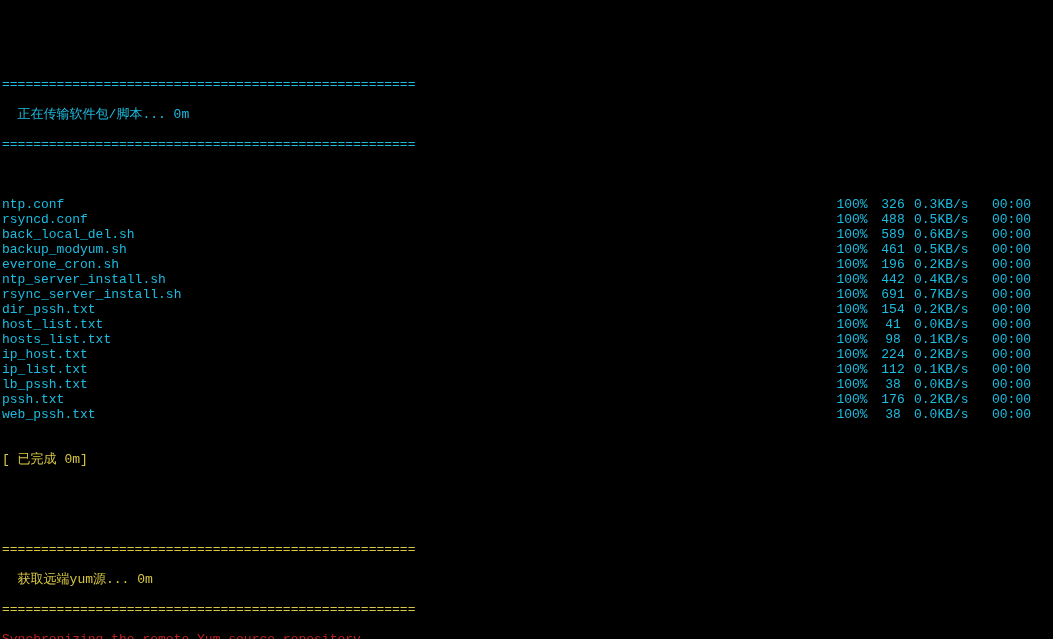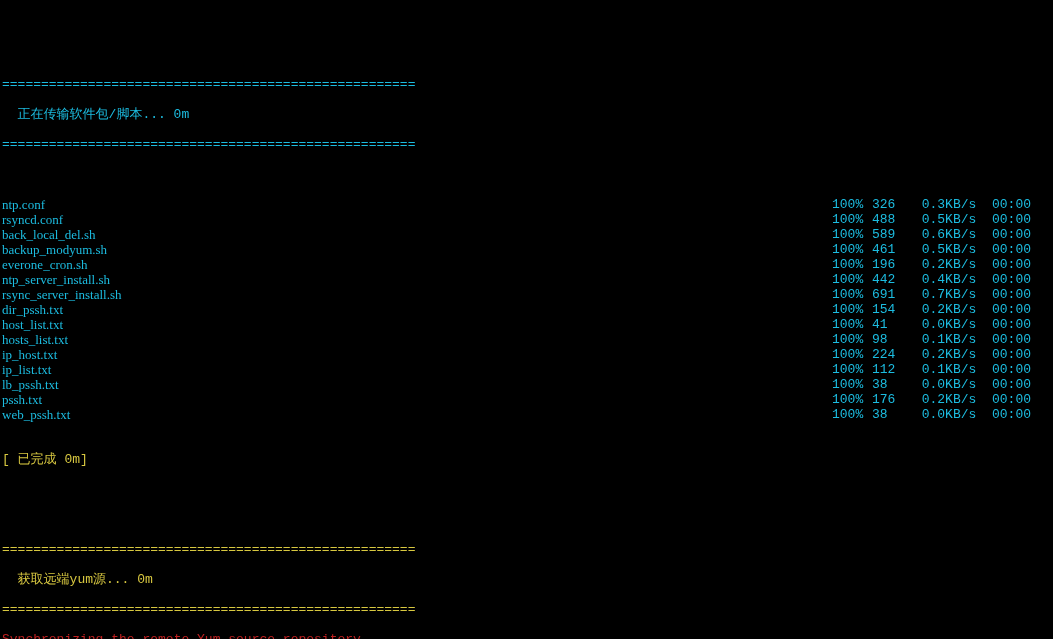--- a/index.html
+++ b/index.html
@@ -11,24 +11,24 @@
     margin: 0;
     padding: 2px;
     white-space: pre;
     width: 1053px;
     overflow: hidden;
   }
   .cyan { color: #1cbce0; }
   .yellow { color: #d8c840; }
   .red { color: #c02020; }
   .row { display: flex; }
-  .row .name { flex: 0 0 830px; font-family: Liberation Serif, serif; }
-  .row .pct  { width: 40px; text-align: left; }
-  .row .sz   { width: 42px; text-align: left; }
-  .row .rate { width: 70px; text-align: center; }
+  .row .name { flex: 0 0 830px; }
+  .row .pct  { width: 40px; text-align: center; }
+  .row .sz   { width: 42px; text-align: center; }
+  .row .rate { width: 70px; text-align: left; }
   .row .time { width: 55px; text-align: center; }
   .sep { color: #1cbce0; }
   .sep-y { color: #d8c840; }
 </style>
 </head>
 <body>
 
 
 
 

